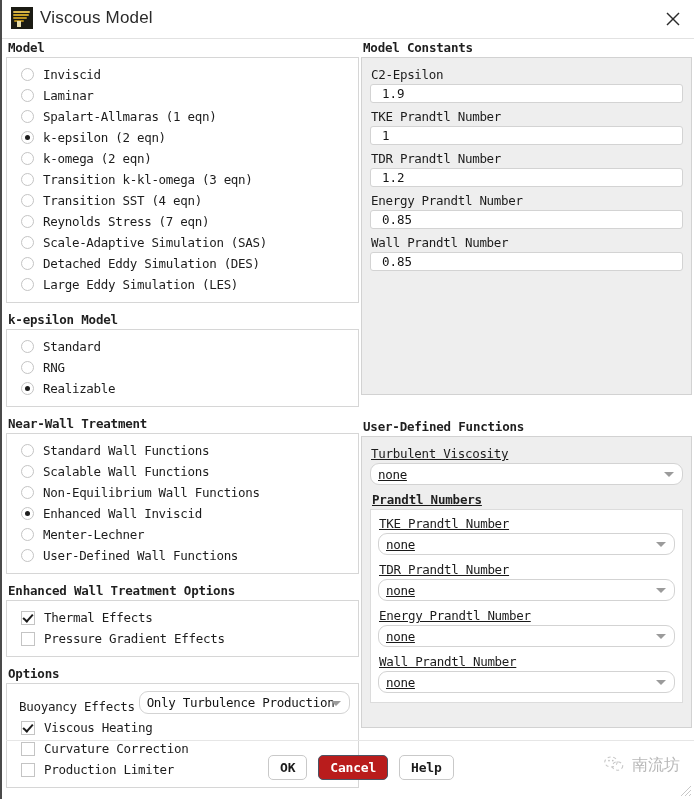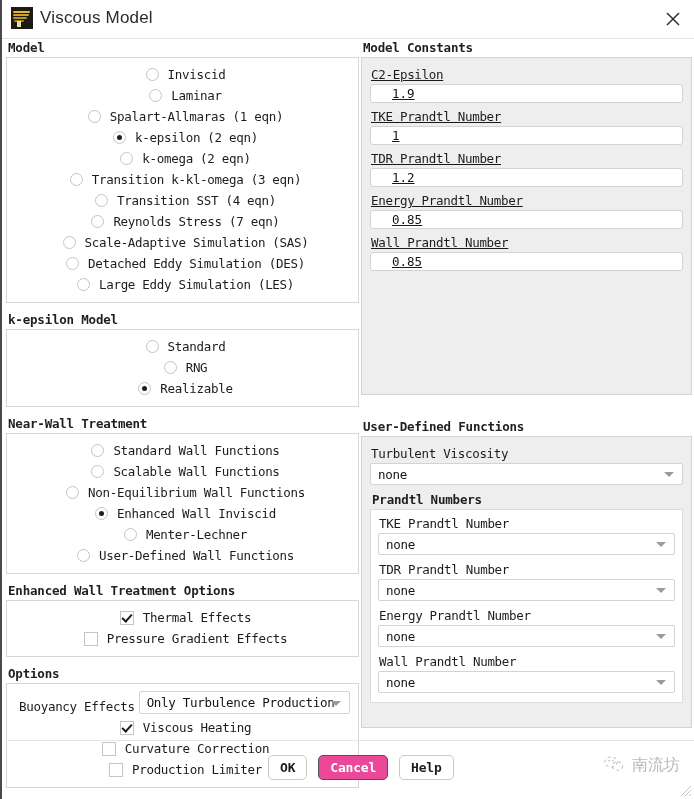--- a/index.html
+++ b/index.html
@@ -109,21 +109,20 @@
   .grp-sep {
     height: 9px;
   }
 
   
   .row {
     display: flex;
     align-items: center;
     height: 21px;
     white-space: nowrap;
-    justify-content: center;
   }
   .radio {
     width: 13px; height: 13px;
     border-radius: 50%;
     border: 1.5px solid #c4c4c4;
     background: #ffffff;
     box-sizing: border-box;
     margin: 0 9px 0 6px;
     flex: 0 0 auto;
     position: relative;
@@ -173,32 +172,32 @@
   .tinput {
     height: 19px;
     background: #ffffff;
     border: 1px solid #d3d3d3;
     border-radius: 3px;
     box-sizing: border-box;
     font-family: "DejaVu Sans Mono", "Liberation Mono", monospace;
     font-size: 12.5px;
     color: #141414;
     line-height: 17px;
-    padding: 0 21px;
+    padding: 0 11px;
     margin-bottom: 3px;
     cursor: text;
     overflow: hidden;
     white-space: nowrap;
   }
 
   .combo {
     height: 22px;
     background: #ffffff;
     border: 1px solid #d3d3d3;
-    border-radius: 2px;
+    border-radius: 9px;
     box-sizing: border-box;
     position: relative;
     display: flex;
     align-items: center;
     padding: 0 24px 0 7px;
     font-size: 12.5px;
     color: #141414;
     letter-spacing: -0.3px;
     margin-bottom: 4px;
     cursor: pointer;
@@ -277,21 +276,21 @@
     font-weight: bold;
     letter-spacing: -0.2px;
     display: flex;
     align-items: center;
     justify-content: center;
     padding: 0 11px;
     cursor: pointer;
     box-sizing: border-box;
   }
   .btn.primary {
-    background: #ec4899;
+    background: #b91c1c;
     border-color: #4a5464;
     color: #ffffff;
   }
 
   #watermark {
     position: absolute;
     right: 14px; top: 14px;
     display: flex;
     align-items: flex-start;
     gap: 7px;
@@ -464,41 +463,41 @@
       <div class="row">
         <span class="chk"></span>
         <span class="rlabel">Production Limiter</span>
       </div>
     </div>
   </div>
 
   <div class="col" id="col-right">
 
     <div class="grp-title">Model Constants</div>
-    <div class="grp-box filled" style="height:338px;text-decoration:underline;">
+    <div class="grp-box filled" style="height:338px;">
       <div class="flabel">C2-Epsilon</div>
       <div class="tinput">1.9</div>
 
       <div class="flabel">TKE Prandtl Number</div>
       <div class="tinput">1</div>
 
       <div class="flabel">TDR Prandtl Number</div>
       <div class="tinput">1.2</div>
 
       <div class="flabel">Energy Prandtl Number</div>
       <div class="tinput">0.85</div>
 
       <div class="flabel">Wall Prandtl Number</div>
       <div class="tinput">0.85</div>
     </div>
 
     <div style="height:24px;"></div>
 
     <div class="grp-title">User-Defined Functions</div>
-    <div class="grp-box filled" style="height:292px;">
+    <div class="grp-box filled" style="height:292px;text-decoration:underline;">
       <div class="flabel">Turbulent Viscosity</div>
       <div class="combo">
         <span>none</span>
         <span class="arrow"></span>
       </div>
 
       <div class="sub-title">Prandtl Numbers</div>
       <div class="sub-box">
         <div class="flabel">TKE Prandtl Number</div>
         <div class="combo">

